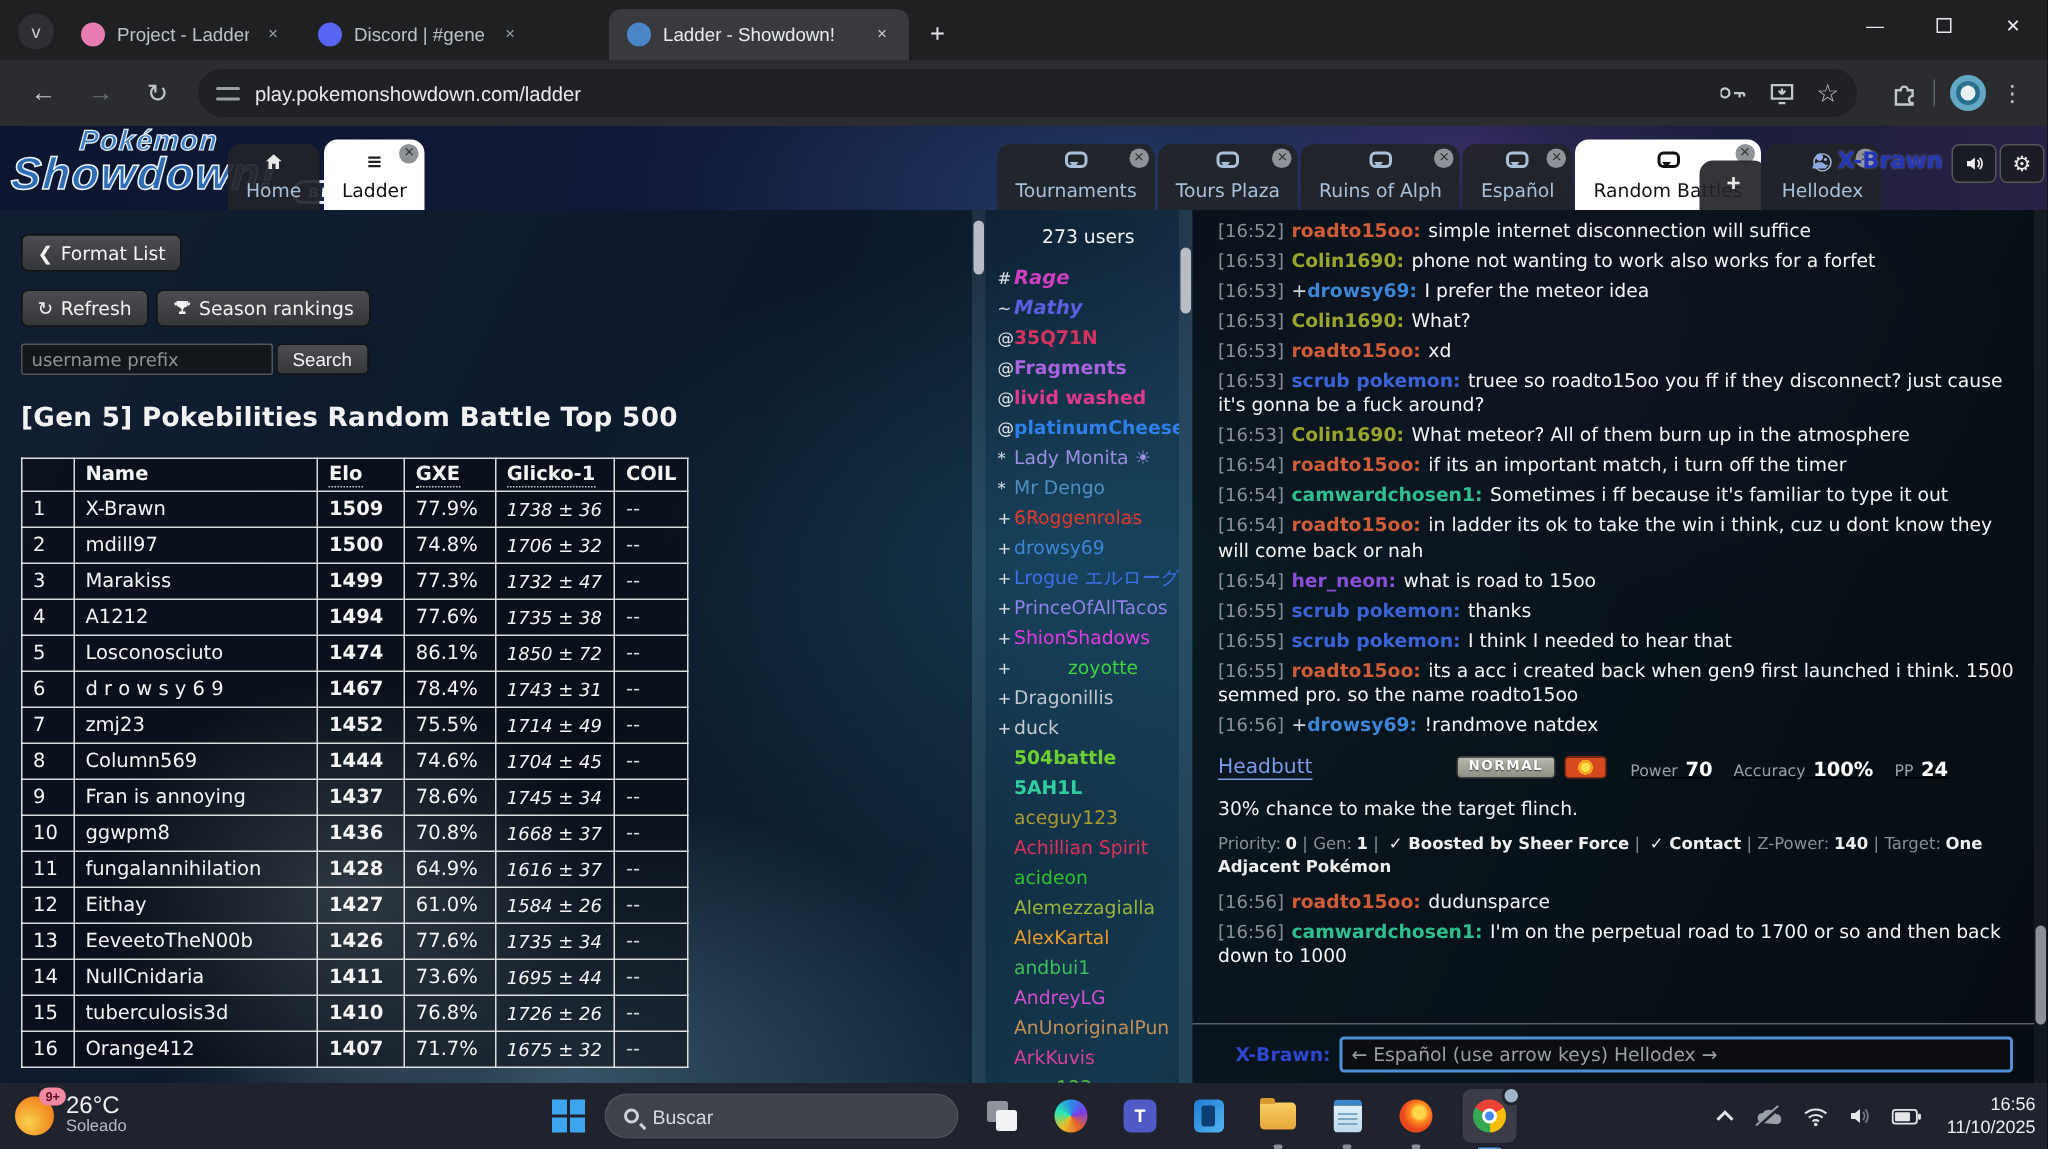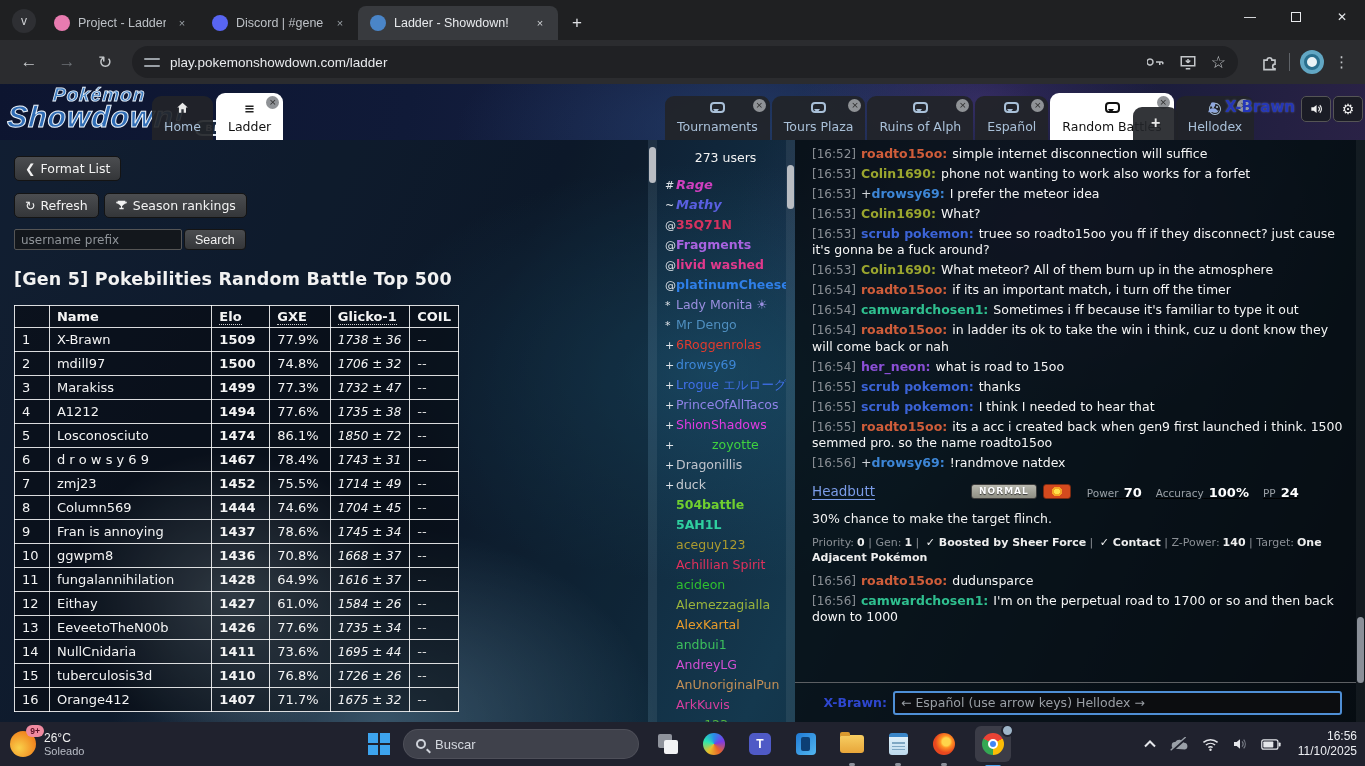--- a/index.html
+++ b/index.html
@@ -5,21 +5,21 @@
   * { margin:0; padding:0; box-sizing:border-box; }
   html,body { width:1365px; height:766px; overflow:hidden; background:#000;
     font-family:"Liberation Sans", sans-serif; }
   #stage { position:absolute; inset:0; width:1365px; height:766px; }
 
   
   .tabstrip { position:absolute; left:0; top:0; width:1365px; height:40px; background:#1f2022; display:flex; align-items:flex-end; }
   .tabsearch { position:absolute; left:12px; top:9px; width:24px; height:24px; border-radius:50%; background:#2e2f33; color:#cfd1d4; font-size:12px; display:flex; align-items:center; justify-content:center; }
   .btab { position:relative; display:flex; align-items:center; gap:8px; height:34px; padding:0 10px 0 12px; width:158px; color:#bdc1c6; font-size:12.5px; border-radius:8px 8px 0 0; }
   .btab:first-of-type { margin-left:42px; }
-  .btab.active { background:#383a3e; color:#e8eaed; width:200px; }
+  .btab.active { background:#383a3e; color:#e8eaed; width:200px;margin-left:48px; }
   .btab .fav { width:16px; height:16px; border-radius:50%; flex:0 0 16px; }
   .btab .ttl { flex:1; white-space:nowrap; overflow:hidden; }
   .btab .tx { width:16px; height:16px; border-radius:50%; display:flex; align-items:center; justify-content:center; font-size:11px; color:#9aa0a6; }
   .btab.active .tx { color:#cfd1d4; }
   .newtab { width:26px; height:26px; margin:0 0 4px 6px; border-radius:50%; color:#dfe1e5; font-size:17px; display:flex; align-items:center; justify-content:center; }
   .wincontrols { position:absolute; right:0; top:0; height:34px; display:flex; }
   .wbtn { width:46px; height:34px; display:flex; align-items:center; justify-content:center; color:#e8eaed; font-size:12px; }
   .wbtn .maxsq { width:10px; height:10px; border:1px solid #e8eaed; }
 
   .addressbar { position:absolute; left:0; top:40px; width:1365px; height:44px; background:#2b2c2f; display:flex; align-items:center; padding:0 10px; }
@@ -126,21 +126,21 @@
   .chatfooter { position:absolute; left:0; right:9px; bottom:0; height:40px; border-top:1px solid #5c5f63; display:flex; align-items:center; padding:0 14px 0 0; }
   .inlabel { width:92px; text-align:right; color:#2e47cf; font-weight:bold; font-size:12.5px; margin-right:6px; }
   .chatinput { flex:1; height:24px; background:#0c0d10; border:2px solid #4f8fd6; border-radius:3px; color:#ddd; font-size:12.5px; padding:0 6px; font-family:"DejaVu Sans",sans-serif; }
   .chatinput::placeholder { color:#9a9fa5; }
 
   
   .taskbar { position:absolute; left:0; top:722px; width:1365px; height:44px; background:#20222e; display:flex; align-items:center; }
   .weather { display:flex; align-items:center; gap:8px; margin-left:10px; width:150px; }
   .sun { position:relative; width:26px; height:26px; border-radius:50%; background:radial-gradient(circle at 35% 65%, #f9d04a, #f1861f 70%); }
   .sun .wbadge { position:absolute; top:-6px; right:-8px; background:#f08aa0; color:#5a1025; font-size:8.5px; font-weight:bold; border-radius:8px; padding:1px 4px; }
-  .wtemp { color:#f0f0f0; font-size:12px; line-height:14px; }
+  .wtemp { color:#f0f0f0; font-size:16px; line-height:14px; }
   .wdesc { color:#b9bdc6; font-size:11px; line-height:13px; }
   .winlogo { display:grid; grid-template-columns:10px 10px; grid-gap:2px; margin-left:208px; }
   .winlogo span { width:10px; height:10px; background:#3da4ee; }
   .tsearch { margin-left:13px; width:236px; height:30px; background:rgba(255,255,255,.14); border:1px solid rgba(255,255,255,.08); border-radius:15px; display:flex; align-items:center; padding:0 12px; gap:9px; }
   .tsearch .mag { width:10px; height:10px; border:2px solid #cfd3da; border-radius:50%; position:relative; }
   .tsearch .mag::after { content:""; position:absolute; width:5px; height:2px; background:#cfd3da; transform:rotate(45deg); left:8px; top:9px; }
   .tsearch .stxt { color:#d4d8df; font-size:13px; }
   .ticons { display:flex; align-items:center; gap:16px; margin-left:14px; }
   .tic { position:relative; width:30px; height:30px; display:flex; align-items:center; justify-content:center; }
   .tic .dot { position:absolute; bottom:-7px; left:12px; width:6px; height:3px; border-radius:2px; background:#8b8f9a; }
@@ -640,20 +640,23 @@
             </div>
 
             <div class="msg">
               <span class="mtime">[16:53]</span><span class="mrank">+</span><span class="muser" style="color: rgb(61, 134, 214);">drowsy69</span><span class="mtext">I prefer the meteor idea</span>
             </div>
 
             <div class="msg">
               <span class="mtime">[16:53]</span><span class="mrank"></span><span class="muser" style="color: rgb(154, 165, 46);">Colin1690</span><span class="mtext">What?</span>
             </div>
 
+            <div class="msg">
+              <span class="mtime">[16:53]</span><span class="mrank"></span><span class="muser" style="color: rgb(207, 93, 58);">roadto15oo</span><span class="mtext">xd</span>
+            </div>
 
             <div class="msg">
               <span class="mtime">[16:53]</span><span class="mrank"></span><span class="muser" style="color: rgb(59, 99, 214);">scrub pokemon</span><span class="mtext">truee so roadto15oo you ff if they disconnect? just cause it's gonna be a fuck around?</span>
             </div>
 
             <div class="msg">
               <span class="mtime">[16:53]</span><span class="mrank"></span><span class="muser" style="color: rgb(154, 165, 46);">Colin1690</span><span class="mtext">What meteor? All of them burn up in the atmosphere</span>
             </div>
 
             <div class="msg">

